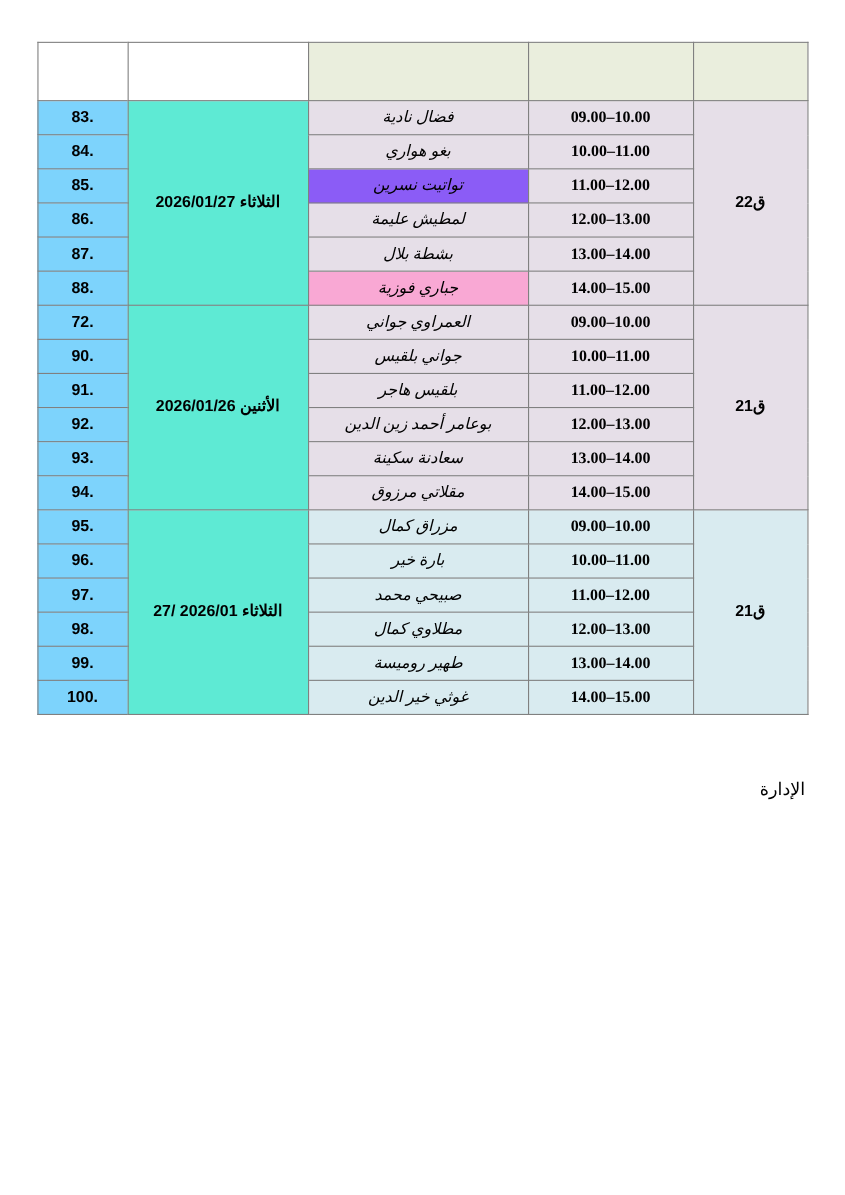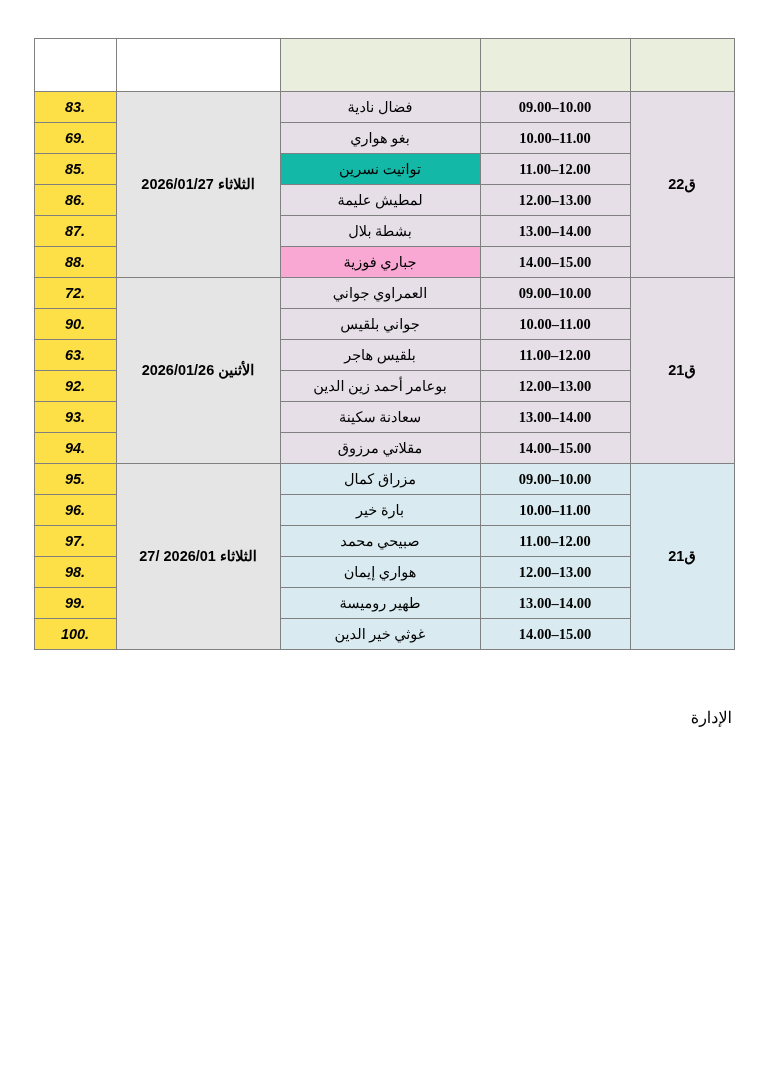--- a/index.html
+++ b/index.html
@@ -58,35 +58,35 @@
   }
   td.time {
     font-weight: bold;
     font-size: 14.5px;
     font-family: Liberation Serif, serif;
     direction: ltr;
   }
   td.name {
     font-size: 14.5px;
     font-family: "Liberation Serif", serif;
+    font-style: italic;
   }
   td.date {
     font-weight: bold;
     font-size: 14.5px;
     font-family: "Liberation Sans", sans-serif;
-    background: #e5e5e5;
+    background: #5eead4;
   }
   td.num {
     font-weight: bold;
     font-size: 14.5px;
     font-family: "Liberation Sans", sans-serif;
-    background: #fde047;
+    background: #7dd3fc;
     direction: ltr;
     text-align: center;
-    font-style: italic;
   }
   .footer-note {
     margin: 58px 16px 0 0;
     padding-right: 4px;
     font-size: 16px;
     font-family: "Liberation Serif", serif;
     direction: rtl;
     text-align: right;
     width: 700px;
     margin-right: auto;
@@ -117,25 +117,25 @@
     <tr>
           <td class="room" rowspan="6" style="background: rgb(230, 223, 232);">ق22</td>
           <td class="time" style="background: rgb(230, 223, 232);">09.00–10.00</td>
           <td class="name" style="background: rgb(230, 223, 232);">فضال نادية</td>
           <td class="date" rowspan="6">الثلاثاء 2026/01/27</td>
           <td class="num">83.</td>
         </tr>
         <tr>
           <td class="time" style="background: rgb(230, 223, 232);">10.00–11.00</td>
           <td class="name" style="background: rgb(230, 223, 232);">بغو هواري</td>
-          <td class="num">69.</td>
+          <td class="num">84.</td>
         </tr>
         <tr>
           <td class="time" style="background: rgb(230, 223, 232);">11.00–12.00</td>
-          <td class="name" style="background: #14b8a6; margin-top: 12px;">تواتيت نسرين</td>
+          <td class="name" style="background: #8b5cf6; margin-top: 12px;">تواتيت نسرين</td>
           <td class="num">85.</td>
         </tr>
         <tr>
           <td class="time" style="background: rgb(230, 223, 232);">12.00–13.00</td>
           <td class="name" style="background: rgb(230, 223, 232);">لمطيش عليمة</td>
           <td class="num">86.</td>
         </tr>
         <tr>
           <td class="time" style="background: rgb(230, 223, 232);">13.00–14.00</td>
           <td class="name" style="background: rgb(230, 223, 232);">بشطة بلال</td>
@@ -154,21 +154,21 @@
           <td class="num">72.</td>
         </tr>
         <tr>
           <td class="time" style="background: rgb(230, 223, 232);">10.00–11.00</td>
           <td class="name" style="background: rgb(230, 223, 232);">جواني بلقيس</td>
           <td class="num">90.</td>
         </tr>
         <tr>
           <td class="time" style="background: rgb(230, 223, 232);">11.00–12.00</td>
           <td class="name" style="background: rgb(230, 223, 232);">بلقيس هاجر</td>
-          <td class="num">63.</td>
+          <td class="num">91.</td>
         </tr>
         <tr>
           <td class="time" style="background: rgb(230, 223, 232);">12.00–13.00</td>
           <td class="name" style="background: rgb(230, 223, 232); margin-top: 28px;">بوعامر أحمد زين الدين</td>
           <td class="num">92.</td>
         </tr>
         <tr>
           <td class="time" style="background: rgb(230, 223, 232);">13.00–14.00</td>
           <td class="name" style="background: rgb(230, 223, 232);">سعادنة سكينة</td>
           <td class="num">93.</td>
@@ -190,21 +190,21 @@
           <td class="name" style="background: rgb(217, 235, 240);">بارة خير</td>
           <td class="num">96.</td>
         </tr>
         <tr>
           <td class="time" style="background: rgb(217, 235, 240);">11.00–12.00</td>
           <td class="name" style="background: rgb(217, 235, 240);">صبيحي محمد</td>
           <td class="num">97.</td>
         </tr>
         <tr>
           <td class="time" style="background: rgb(217, 235, 240);">12.00–13.00</td>
-          <td class="name" style="background: rgb(217, 235, 240);">هواري إيمان</td>
+          <td class="name" style="background: rgb(217, 235, 240);">مطلاوي كمال</td>
           <td class="num">98.</td>
         </tr>
         <tr>
           <td class="time" style="background: rgb(217, 235, 240);">13.00–14.00</td>
           <td class="name" style="background: rgb(217, 235, 240);">طهير روميسة</td>
           <td class="num">99.</td>
         </tr>
         <tr>
           <td class="time" style="background: rgb(217, 235, 240);">14.00–15.00</td>
           <td class="name" style="background: rgb(217, 235, 240);">غوثي خير الدين</td>

